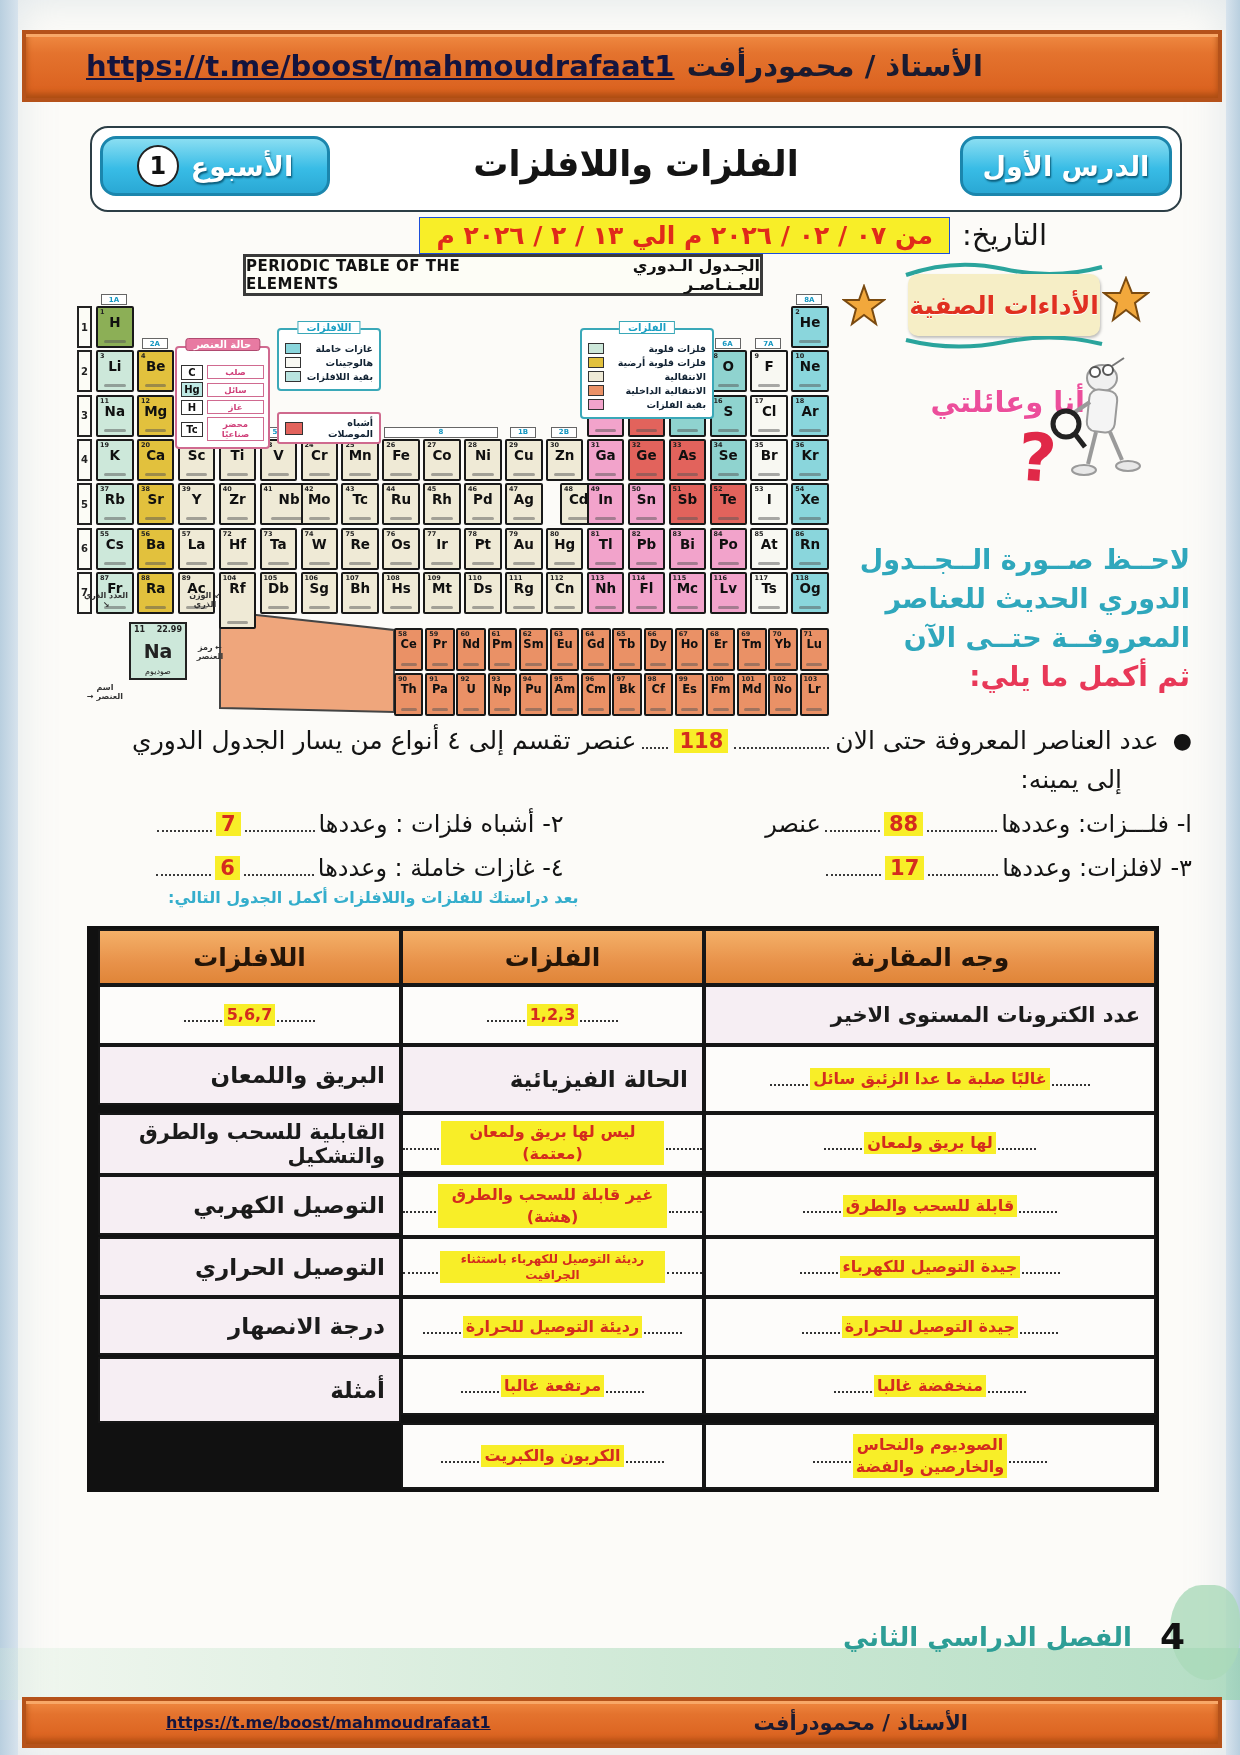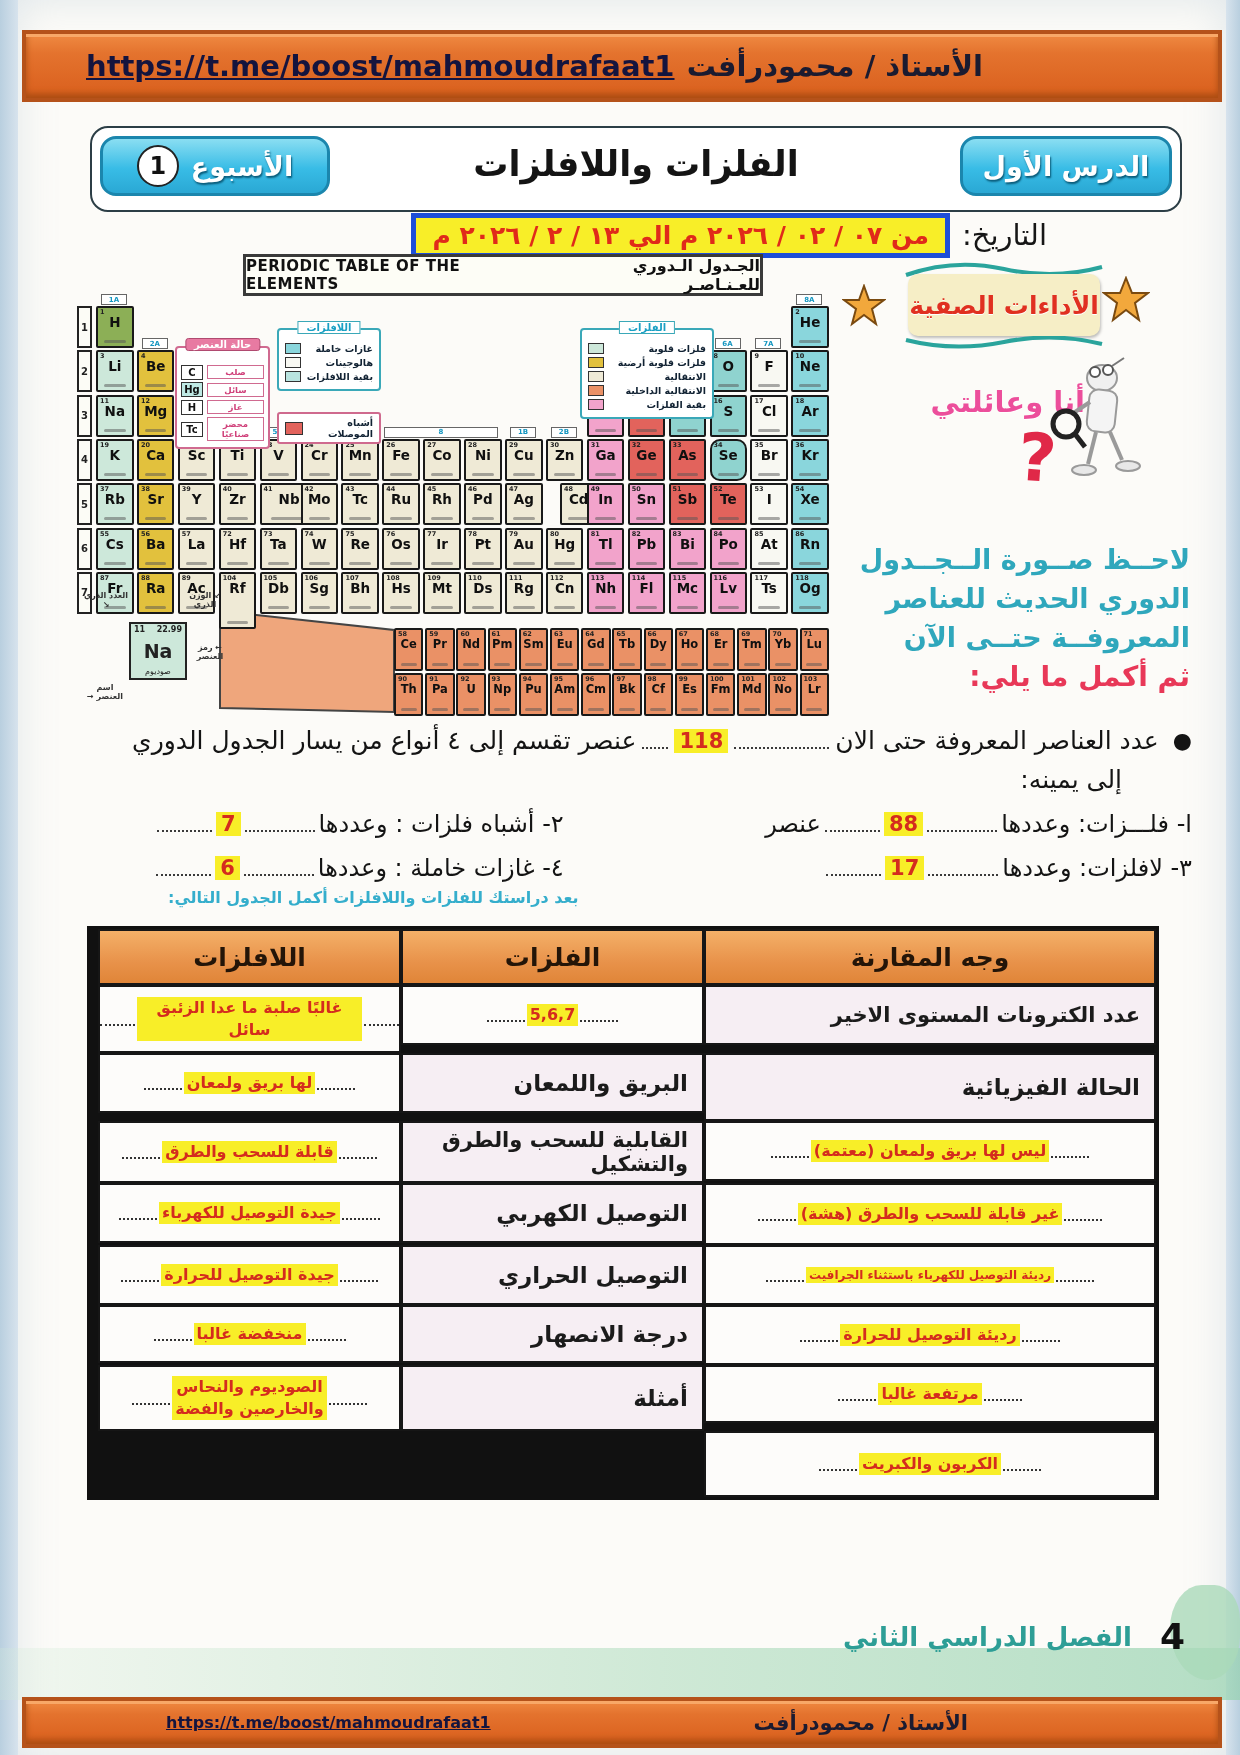--- a/index.html
+++ b/index.html
@@ -23,21 +23,21 @@
   .titlebox{position:absolute;left:90px;top:126px;width:1088px;height:82px;background:#fff;border:2px solid #2c3e46;border-radius:18px;}
   .pill{position:absolute;top:8px;height:60px;background:linear-gradient(180deg,#8adef2,#38bce6 55%,#2aa8d4);border:3px solid #1b86ad;border-radius:16px;display:flex;align-items:center;justify-content:center;gap:12px;box-sizing:border-box;}
   .pill-lesson{right:8px;width:212px;}
   .pill-week{left:8px;width:230px;}
   .pill .ptxt{color:#fff;font-weight:bold;font-size:27px;text-shadow:1px 2px 2px #0a5a78;}
   .week-circle{width:38px;height:38px;border-radius:50%;background:#fff;border:2px solid #222;display:flex;align-items:center;justify-content:center;font-weight:bold;font-size:24px;color:#111;}
   .main-title{position:absolute;left:0;right:0;top:16px;text-align:center;font-size:35px;font-weight:bold;color:#141414;direction:rtl;}
 
   .date-row{position:absolute;left:335px;top:212px;width:712px;height:46px;display:flex;align-items:center;justify-content:flex-end;gap:12px;direction:ltr;}
   .date-label{font-size:29px;color:#161616;direction:rtl;}
-  .date-hl{background:#f8ee28;border:5px solid #1d4ed8;padding:3px 16px;direction:rtl;}
+  .date-hl{background:#f8ee28;border:1px solid #1d4ed8;padding:3px 16px;direction:rtl;}
   .date-hl span{color:#e02a1a;font-weight:bold;font-size:25px;}
 
   
   .pt{position:absolute;left:75px;top:250px;width:760px;height:478px;}
   .pt-title{position:absolute;left:168px;top:4px;width:520px;height:42px;border:3px solid #3a3a3a;background:#fdfdf6;display:flex;align-items:center;justify-content:center;gap:20px;box-sizing:border-box;}
   .pt-title .en{font-weight:bold;font-size:15px;color:#111;letter-spacing:.5px;}
   .pt-title .ar{font-weight:bold;font-size:16px;color:#111;direction:rtl;}
   .el{position:absolute;border:2px solid #191919;box-sizing:border-box;border-radius:2px;}
   .el .n{position:absolute;top:0px;left:2px;font-size:6.5px;color:#222;font-weight:bold;}
   .el .s{position:absolute;left:0;right:0;top:8px;text-align:center;font-weight:bold;font-size:13.5px;color:#101010;line-height:1;}
@@ -271,21 +271,21 @@
         <div class="s">Ga</div>
       </div>
       <div class="el" style="left: 552.7px; top: 188.9px; width: 37.6px; height: 42px; background: rgb(226, 99, 92);">
         <div class="n">32</div>
         <div class="s">Ge</div>
       </div>
       <div class="el" style="left: 593.6px; top: 188.9px; width: 37.6px; height: 42px; background: rgb(226, 99, 92);">
         <div class="n">33</div>
         <div class="s">As</div>
       </div>
-      <div class="el" style="left: 634.5px; top: 188.9px; width: 37.6px; height: 42px; background: rgb(143, 211, 207); border-radius: 10px;">
+      <div class="el" style="left: 634.5px; top: 188.9px; width: 37.6px; height: 42px; background: rgb(143, 211, 207);">
         <div class="n">34</div>
         <div class="s">Se</div>
       </div>
       <div class="el" style="left: 675.4px; top: 188.9px; width: 37.6px; height: 42px; background: rgb(248, 248, 242);">
         <div class="n">35</div>
         <div class="s">Br</div>
       </div>
       <div class="el" style="left: 716.3px; top: 188.9px; width: 37.6px; height: 42px; background: rgb(138, 214, 220);">
         <div class="n">36</div>
         <div class="s">Kr</div>
@@ -804,20 +804,25 @@
 </div>
 <div class="tbl-intro">بعد دراستك للفلزات واللافلزات أكمل الجدول التالي:</div>
 
 <div class="ctable" id="ctable">
     <div class="cell hcell">وجه المقارنة</div>
     <div class="cell hcell">الفلزات</div>
     <div class="cell hcell">اللافلزات</div>
     <div class="cell acell" style="height: 60px; font-size: 21px;">عدد الكترونات المستوى الاخير</div>
     <div class="cell vcell" style="height: 60px;">
       <div class="vdots"></div>
+      <div class="mark">1,2,3</div>
+      <div class="vdots"></div>
+    </div>
+    <div class="cell vcell" style="height: 60px;">
+      <div class="vdots"></div>
       <div class="mark">5,6,7</div>
       <div class="vdots"></div>
     </div>
     <div class="cell vcell" style="height: 68px;">
       <div class="vdots"></div>
       <div class="mark">غالبًا صلبة ما عدا الزئبق سائل</div>
       <div class="vdots"></div>
     </div>
     <div class="cell acell" style="height: 68px;">الحالة الفيزيائية</div>
     <div class="cell acell" style="height: 60px;">البريق واللمعان</div>

